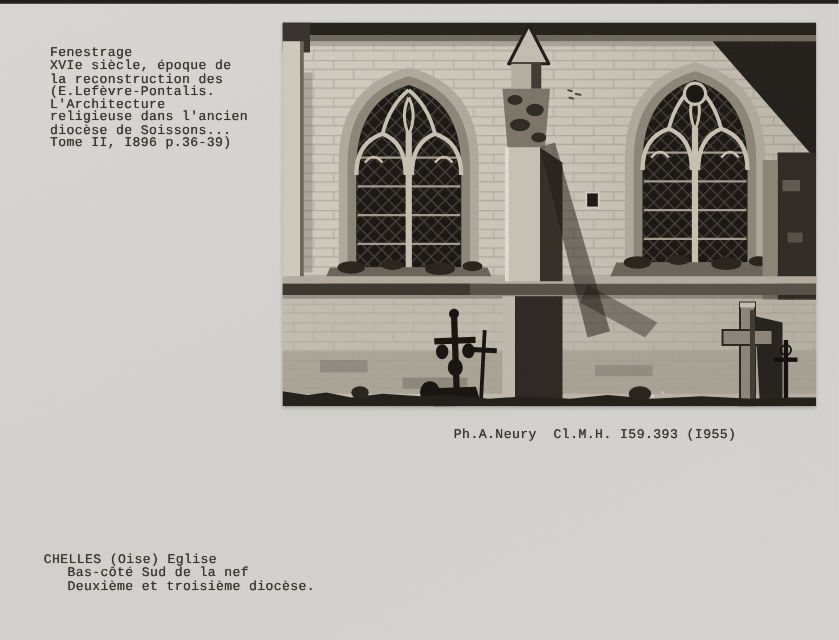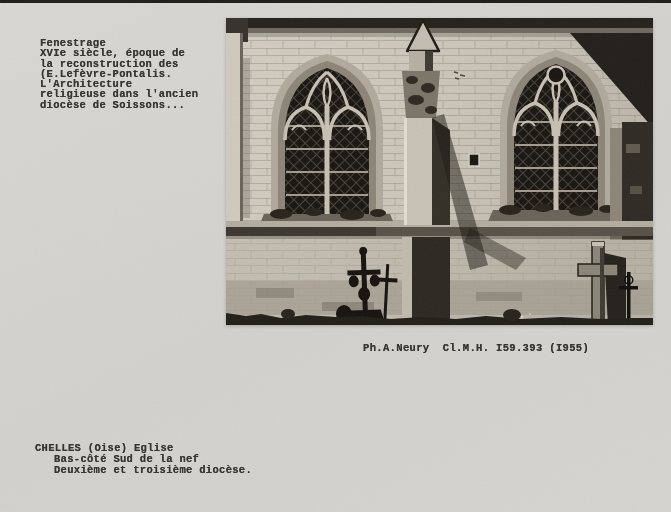--- a/index.html
+++ b/index.html
@@ -3,21 +3,21 @@
 <meta charset="utf-8">
 <style>
   html,body{margin:0;padding:0;background:#d6d4d0;}
   .card{
     position:relative;width:671px;height:512px;overflow:hidden;
     background:linear-gradient(155deg,#d9d8d4 0%,#d3d2ce 55%,#d6d5d1 100%);
     font-family:"Liberation Mono","DejaVu Sans Mono",monospace;
   }
   .top-edge{position:absolute;top:0;left:0;width:671px;height:3px;background:#1f1e1c;}
   .typed{
-    position:absolute;color:#35342f;font-weight:700;font-size:10.5px;
+    position:absolute;color:#35342f;font-weight:400;font-size:10.5px;
     letter-spacing:0.3px;text-shadow:0 0 0.6px rgba(52,50,46,0.85);
   }
   .top-note{left:40px;top:38px;line-height:10.3px;}
   .credit{left:363px;top:342px;white-space:pre;letter-spacing:0.35px;}
   .bottom-note{left:35px;top:443px;line-height:11px;}
   .bottom-note .indent{padding-left:19px;}
   .photo{
     position:absolute;left:226px;top:18px;width:427px;height:307px;margin:0;
     box-shadow:0 1px 3px rgba(60,58,52,0.3);
   }
@@ -32,20 +32,21 @@
   <div class="top-edge"></div>
 
   <div class="typed top-note">
     <div>Fenestrage</div>
     <div>XVIe siècle, époque de</div>
     <div>la reconstruction des</div>
     <div>(E.Lefèvre-Pontalis.</div>
     <div>L'Architecture</div>
     <div>religieuse dans l'ancien</div>
     <div>diocèse de Soissons...</div>
+    <div>Tome II, I896 p.36-39)</div>
   </div>
 
   <figure class="photo">
     <svg viewBox="0 0 427 307" width="427" height="307" role="img">
       <defs>
         <pattern id="lat" width="8" height="8" patternUnits="userSpaceOnUse" patternTransform="rotate(45)">
           <path d="M0,0.5H8 M0.5,0V8" stroke="#4f4a41" stroke-width="1" fill="none"></path>
         </pattern>
         <pattern id="blocks" width="32" height="15" patternUnits="userSpaceOnUse">
           <path d="M0,0.5H32 M0,7.5H32 M9,0V7 M25,8V15" stroke="rgba(92,85,73,0.25)" stroke-width="1" fill="none"></path>

